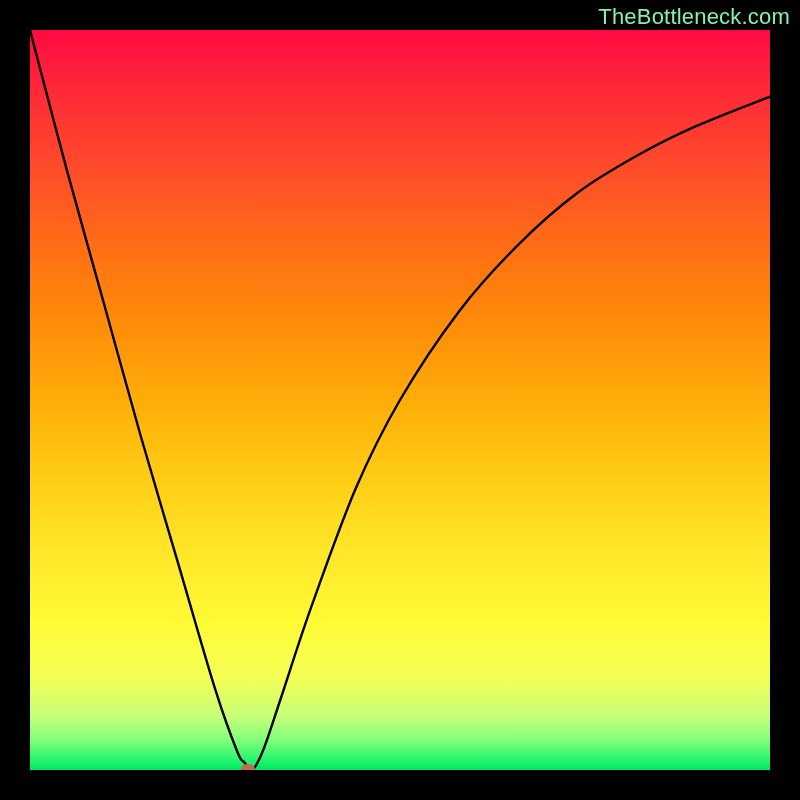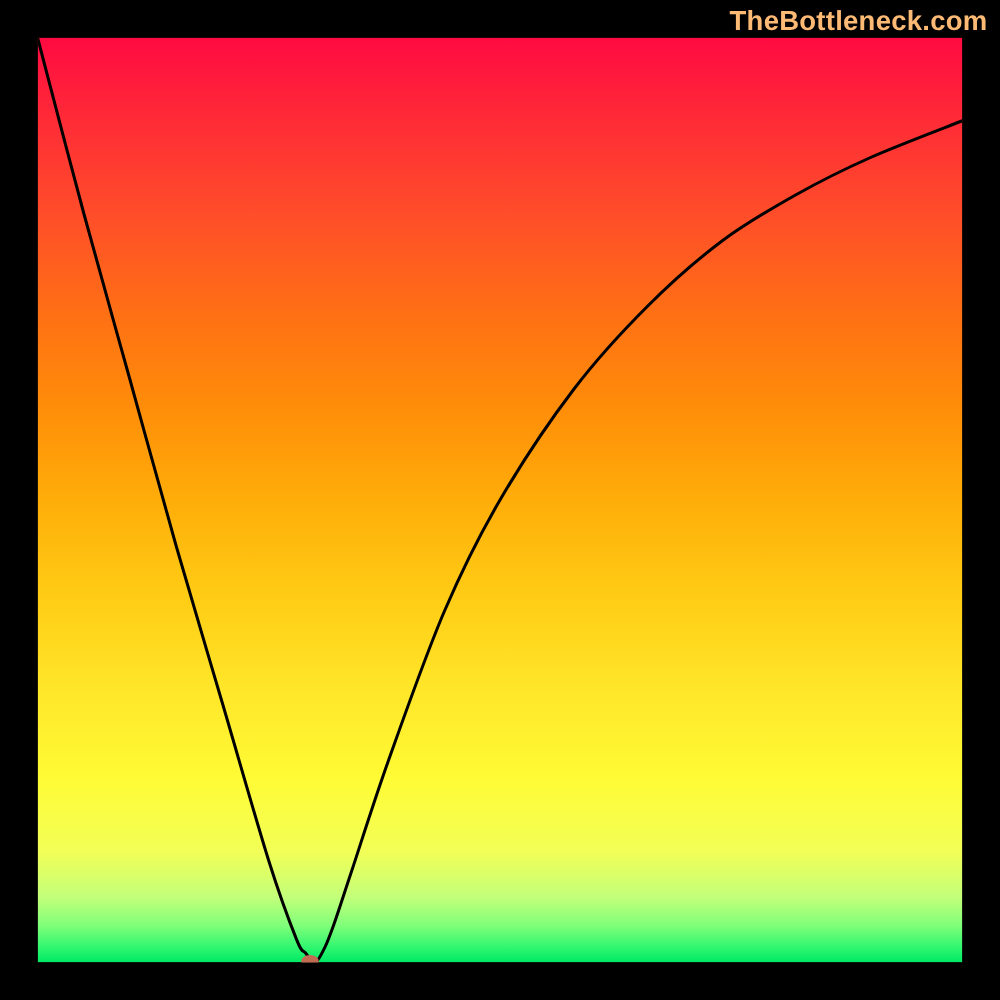--- a/index.html
+++ b/index.html
@@ -14,23 +14,23 @@
   .frame {
     position: relative;
     width: 800px;
     height: 800px;
     background: #000;
   }
   .watermark {
     position: absolute;
     top: 4px;
     right: 10px;
-    color: #fdba74;
+    color: #86efac;
     font-size: 22px;
-    font-weight: 700;
+    font-weight: 400;
     letter-spacing: 0.2px;
     z-index: 10;
   }
   .plot-area {
     position: absolute;
     left: 30px;
     top: 30px;
     width: 740px;
     height: 740px;
     overflow: hidden;

